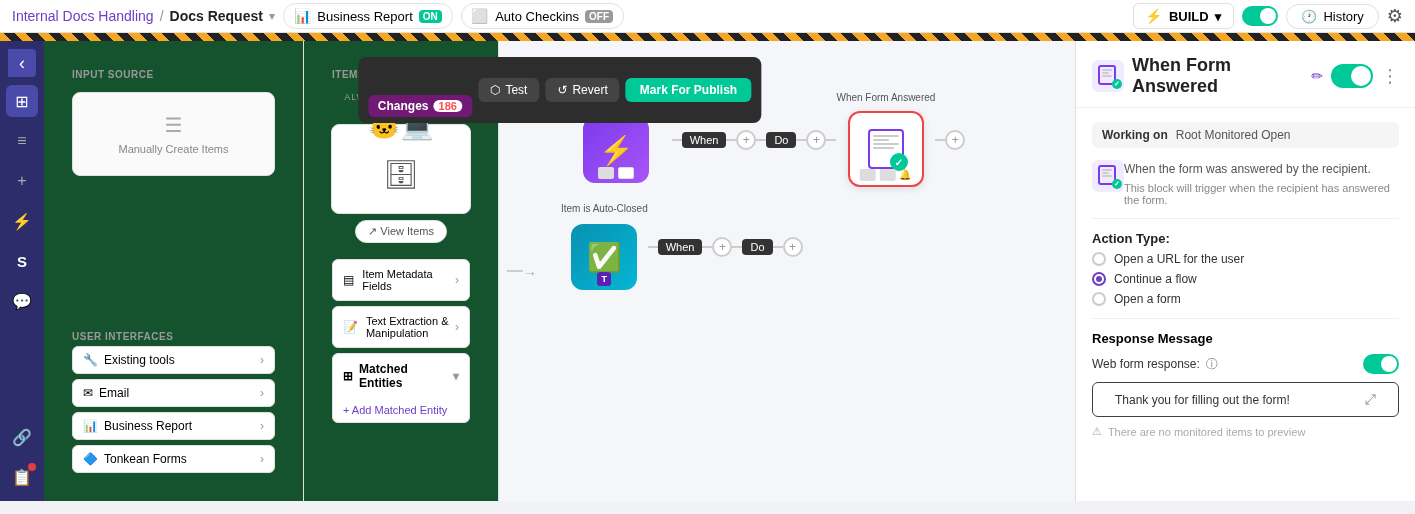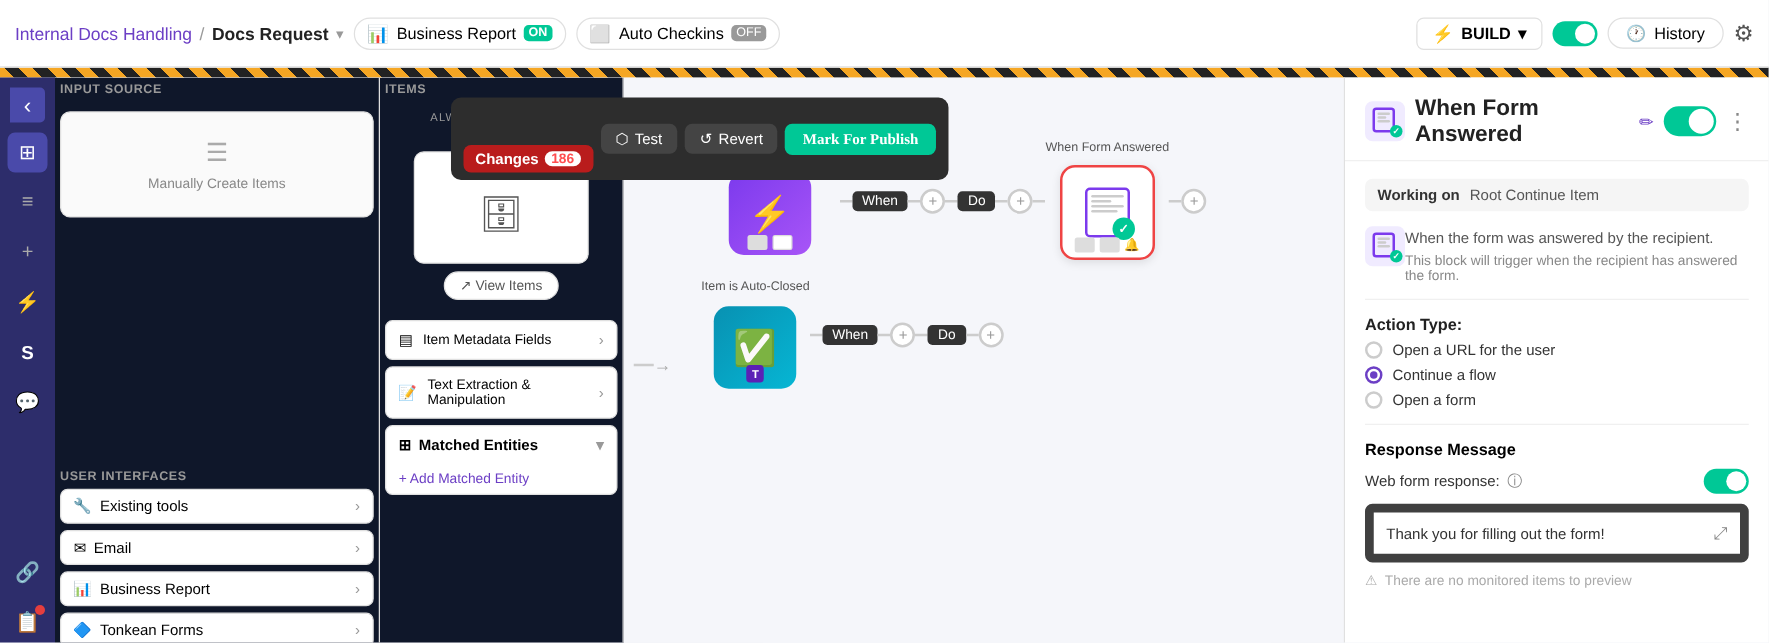--- a/index.html
+++ b/index.html
@@ -1,36 +1,36 @@
 <!DOCTYPE html>
 <html><head>
   <meta charset="utf-8">
   <style>
     * { box-sizing: border-box; margin: 0; padding: 0; }
     body { font-family: -apple-system, BlinkMacSystemFont, 'Segoe UI', sans-serif; background: #f0f2f5; overflow: hidden; width: 1415px; height: 514px; }
 
     
     .top-nav {
       display: flex; align-items: center; background: #fff;
-      border-bottom: 1px solid #e0e0e0; height: 54px; padding: 0 12px;
+      border-bottom: 1px solid #e0e0e0; height: 33px; padding: 0 12px;
       gap: 8px; position: relative; z-index: 10;
     }
     .breadcrumb { display: flex; align-items: center; gap: 6px; font-size: 14px; }
     .breadcrumb-link { color: #6c3fc5; font-weight: 500; cursor: pointer; }
     .breadcrumb-sep { color: #999; }
     .breadcrumb-current { font-weight: 600; color: #222; }
     .breadcrumb-arrow { color: #999; font-size: 12px; cursor: pointer; }
 
     .nav-pill {
       display: flex; align-items: center; gap: 6px; border: 1px solid #e0e0e0;
       border-radius: 20px; padding: 4px 10px; font-size: 13px; cursor: pointer; background: #fff;
     }
     .nav-pill .pill-icon { font-size: 14px; }
     .badge-on { background: #00c896; color: #fff; font-size: 10px; font-weight: 700; border-radius: 4px; padding: 1px 4px; }
-    .badge-off { background: #999; color: #fff; font-size: 10px; font-weight: 400; border-radius: 4px; padding: 1px 4px; }
+    .badge-off { background: #999; color: #fff; font-size: 10px; font-weight: 700; border-radius: 4px; padding: 1px 4px; }
 
     .nav-spacer { flex: 1; }
 
     .build-select {
       display: flex; align-items: center; gap: 6px; border: 1px solid #e0e0e0;
       border-radius: 6px; padding: 4px 12px; font-size: 13px; font-weight: 600; cursor: pointer; background: #fff;
     }
     .build-icon { color: #f5a623; font-size: 14px; }
 
     .toggle-switch {
@@ -76,42 +76,42 @@
       flex: 1; display: flex; flex-direction: column; position: relative; overflow: hidden;
     }
 
     
     .toolbar {
       position: absolute; top: 16px; left: 50%; transform: translateX(-50%);
       display: flex; align-items: center; gap: 6px; z-index: 20;
       background: #2d2d2d; border-radius: 8px; padding: 6px 10px;
     }
     .changes-badge {
-      display: flex; align-items: center; gap: 5px; background: #b91c1c; color: #fff;
+      display: flex; align-items: center; gap: 5px; background: #701a75; color: #fff;
       border-radius: 6px; padding: 4px 10px; font-size: 12px; font-weight: 600; cursor: pointer; margin-top: 32px;
     }
     .changes-count { background: #fff; color: #ff4d4f; border-radius: 10px; padding: 0 5px; font-size: 11px; font-weight: 700; }
     .toolbar-btn {
       display: flex; align-items: center; gap: 5px; background: #444; color: #fff;
       border: none; border-radius: 6px; padding: 5px 12px; font-size: 12px; cursor: pointer;
     }
     .publish-btn {
       background: #00c896; color: #fff; border: none; border-radius: 6px;
-      padding: 5px 14px; font-size: 12px; font-weight: 600; cursor: pointer; font-family: Liberation Serif, serif;
+      padding: 5px 14px; font-size: 12px; font-weight: 600; cursor: pointer;
     }
 
     
     .flow-canvas {
       flex: 1; background: #f5f6fa; display: flex; position: relative; overflow: hidden;
     }
 
     
     .panel {
-      background: #0f172a; border-right: 1px solid #e0e0e0;
-      padding: 4px; display: flex; flex-direction: column; gap: 8px;
+      background: #14532d; border-right: 1px solid #e0e0e0;
+      padding: 28px; display: flex; flex-direction: column; gap: 8px;
     }
     .panel-label {
       font-size: 10px; font-weight: 700; color: #999; text-transform: uppercase; letter-spacing: 0.5px;
       margin-bottom: 4px;
     }
 
     
     .input-source-panel { width: 260px; }
     .input-source-box {
       border: 1px solid #e0e0e0; border-radius: 8px; padding: 20px;
@@ -257,22 +257,22 @@
     .info-icon { color: #888; font-size: 12px; cursor: pointer; }
     .response-toggle {
       margin-left: auto; width: 36px; height: 20px; background: #00c896; border-radius: 10px; position: relative; cursor: pointer;
     }
     .response-toggle::after {
       content: ''; position: absolute; width: 16px; height: 16px;
       background: #fff; border-radius: 50%; top: 2px; right: 2px;
     }
 
     .form-input-row {
-      display: flex; align-items: center; border: 7px solid #404040;
-      border-radius: 6px; padding: 8px 10px; font-size: 12px; background: #fff; color: #333;
+      display: flex; align-items: center; border: 1px solid #404040;
+      border-radius: 6px; padding: 8px 22px; font-size: 12px; background: #fff; color: #333;
     }
     .form-input-text { flex: 1; }
     .form-input-icon { color: #888; font-size: 14px; cursor: pointer; }
 
     .no-items-note { font-size: 11px; color: #aaa; display: flex; align-items: center; gap: 6px; }
 
     
     .form-answered-icon {
       width: 44px; height: 44px; position: relative;
       display: flex; align-items: center; justify-content: center;
@@ -542,21 +542,21 @@
       </div>
       <span class="right-panel-title">When Form Answered</span>
       <span class="edit-icon">✏</span>
       <div class="toggle-switch-lg"></div>
       <span class="more-icon">⋮</span>
     </div>
 
     <div class="right-panel-body">
       <div class="working-on-bar">
         <span class="working-on-label">Working on</span>
-        <span class="working-on-value">Root Continue Item</span>
+        <span class="working-on-value">Root Monitored Open</span>
       </div>
 
       <div class="description-block">
         <div class="desc-icon-wrap">
           <div style="position:relative;width:20px;height:22px;">
             <div style="width:18px;height:20px;border:2px solid #7c3aed;border-radius:3px;display:flex;flex-direction:column;padding:2px;gap:1px;">
               <div style="height:2px;background:#ccc;border-radius:1px;"></div>
               <div style="height:2px;background:#ccc;border-radius:1px;width:70%;"></div>
               <div style="height:2px;background:#ccc;border-radius:1px;"></div>
             </div>

